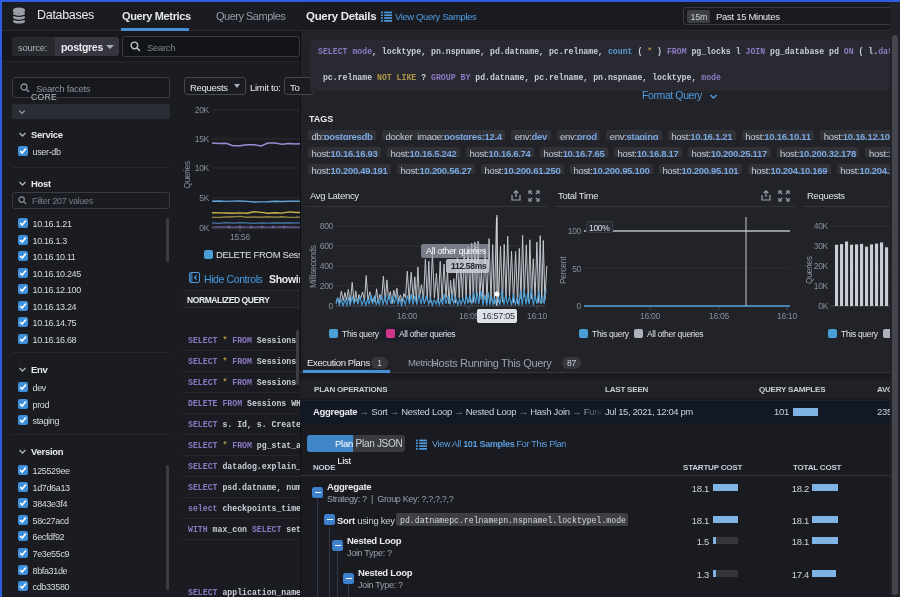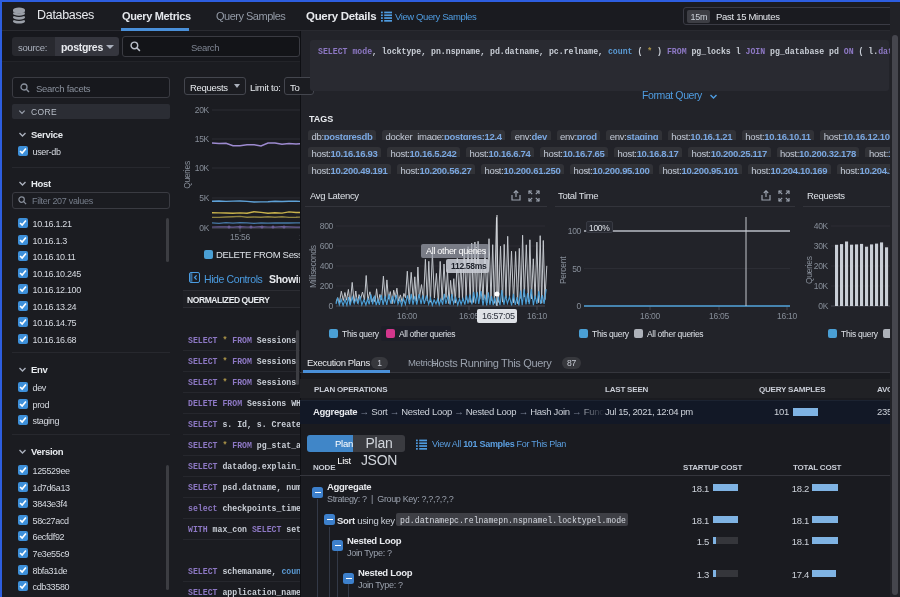--- a/index.html
+++ b/index.html
@@ -61,32 +61,32 @@
     <div class="ab" style="left:12px;top:37px;width:43px;height:19px;background:#28292f;border-radius:3px 0 0 3px;"></div>
     <div class="tx" style="left:18px;top:41.5px;font-size:9.5px;color:#aab0bc;">source:</div>
     <div class="ab" style="left:55px;top:37px;width:64px;height:19px;background:#35363e;border-radius:0 3px 3px 0;"></div>
     <div class="tx" style="left:61px;top:41px;font-size:10.5px;color:#e8eaee;font-weight:bold;">postgres</div>
     <div class="ab" style="left:106px;top:45px;width:0;height:0;border-left:4px solid transparent;border-right:4px solid transparent;border-top:4.5px solid #aab0bc;"></div>
     <div class="ab" style="left:122px;top:36px;width:178px;height:21px;background:#131418;border:1px solid #3a3b42;border-radius:3px;"></div>
     <svg class="ab" style="left:130px;top:41px;" width="11" height="11" viewBox="0 0 10 10">
       <circle cx="4" cy="4" r="3" fill="none" stroke="#b9bfc9" stroke-width="1.3"></circle>
       <line x1="6.3" y1="6.3" x2="9" y2="9" stroke="#b9bfc9" stroke-width="1.4"></line>
     </svg>
-    <div class="tx" style="left:147px;top:41.5px;font-size:9.5px;color:#7e8592;margin-left:44px;">Search</div>
+    <div class="tx" style="left:147px;top:41.5px;font-size:9.5px;color:#7e8592;">Search</div>
     <div class="ab" style="left:12px;top:77px;width:158px;height:21px;border:1px solid #3a3b42;border-radius:3px;background:#17181d;"></div>
     <svg class="ab" style="left:20px;top:82.5px;" width="10" height="10" viewBox="0 0 10 10">
       <circle cx="4" cy="4" r="3" fill="none" stroke="#8a919d" stroke-width="1.3"></circle>
       <line x1="6.3" y1="6.3" x2="9" y2="9" stroke="#8a919d" stroke-width="1.4"></line>
     </svg>
     <div class="tx" style="left:36px;top:82.5px;font-size:9.5px;color:#8a919d;">Search facets</div>
     <div class="ab" style="left:12px;top:104px;width:158px;height:15px;background:#2b2d34;border-radius:2px;"></div>
     <svg class="ab" style="left:18px;top:107.5px;" width="8" height="8" viewBox="0 0 9 9">
       <polyline points="1.5,3 4.5,6 7.5,3" fill="none" stroke="#9aa1ad" stroke-width="1.4"></polyline>
     </svg>
-    <div class="tx" style="left:31px;top:107px;font-size:8.5px;color:#b9bfc9;letter-spacing:0.4px;">CORE</div>
+    <div class="tx" style="left:31px;top:92px;font-size:8.5px;color:#b9bfc9;letter-spacing:0.4px;">CORE</div>
     <svg class="ab" style="left:18px;top:130px;" width="9" height="9" viewBox="0 0 9 9">
       <polyline points="1.5,3 4.5,6 7.5,3" fill="none" stroke="#aab0bc" stroke-width="1.4"></polyline>
     </svg>
     <div class="tx" style="left:31px;top:128.5px;font-size:9.5px;color:#e6e9ed;font-weight:bold;">Service</div>
     <div class="chk" style="left:18px;top:146px;">
       <svg width="10" height="10" viewBox="0 0 12 12" style="position:absolute;left:0;top:0;">
         <polyline points="2.5,6 5,8.5 9.5,3" fill="none" stroke="#fff" stroke-width="2"></polyline>
       </svg>
     </div>
     <div class="cbl" style="left:32.5px;top:147px;">user-db</div>
@@ -296,29 +296,27 @@
     </div>
     <div class="qrow" style="top:477px;">
       <span class="k">SELECT <i class="w">psd.datname, numb</i></span>
     </div>
     <div class="qrow" style="top:498px;">
       <span class="k">select <i class="w">checkpoints_timed</i></span>
     </div>
     <div class="qrow" style="top:519px;">
       <span class="k">WITH <i class="w">max_con</i> SELECT <i class="w">setti</i></span>
     </div>
-    <div class="qrow" style="top:561px;">
-      <span class="k">SELECT <i class="w">schemaname, <i class="b">coun</i></i></span>
-    </div>
     <div class="qrow" style="top:582px;">
       <span class="k">SELECT <i class="w">application_name,</i></span>
     </div>
     <div class="ab" style="left:296px;top:330px;width:3px;height:55px;background:#3c3d42;border-radius:2px;"></div>
     <div class="ab" style="left:310px;top:40px;width:579px;height:51px;background:#292a31;border-radius:3px;"></div>
     <div class="tx mono sqll" style="left:318px;top:46.5px;"><i class="k">SELECT mode</i><i class="w">, locktype, pn.nspname, pd.datname, pc.relname, </i><i class="b">count</i><i class="w"> ( </i><i class="y">*</i><i class="w"> ) </i><i class="k">FROM</i><i class="w"> pg_locks l </i><i class="k">JOIN</i><i class="w"> pg_database pd </i><i class="k">ON</i><i class="w"> ( l.</i><i class="k">database</i></div>
+    <div class="tx mono sqll" style="left:318px;top:72.5px;"><i class="w">&nbsp;pc.relname </i><i class="y">NOT LIKE</i><i class="w"> ? </i><i class="k">GROUP BY</i><i class="w"> pd.datname, pc.relname, pn.nspname, locktype, </i><i class="k">mode</i></div>
     <div class="tx" style="left:642px;top:89px;font-size:10.5px;color:#4f9ce0;letter-spacing:-0.4px;">Format Query</div>
     <svg class="ab" style="left:709px;top:91.5px;" width="9" height="9" viewBox="0 0 9 9">
       <polyline points="1.5,3 4.5,6 7.5,3" fill="none" stroke="#4f9ce0" stroke-width="1.4"></polyline>
     </svg>
     <div class="tx" style="left:309px;top:113.5px;font-size:9px;color:#e8eaee;font-weight:bold;letter-spacing:0px;">TAGS</div>
     <div class="ab" style="left:308px;top:126px;width:582px;height:14px;overflow:hidden;white-space:nowrap;"><span class="pill">db:<b>postgresdb</b></span><span class="pill">docker_image:<b>postgres:12.4</b></span><span class="pill">env:<b>dev</b></span><span class="pill">env:<b>prod</b></span><span class="pill">env:<b>staging</b></span><span class="pill">host:<b>10.16.1.21</b></span><span class="pill">host:<b>10.16.10.11</b></span><span class="pill">host:<b>10.16.12.100</b></span><span class="pill">host:</span></div>
     <div class="ab" style="left:308px;top:143px;width:582px;height:14px;overflow:hidden;white-space:nowrap;"><span class="pill">host:<b>10.16.16.93</b></span><span class="pill">host:<b>10.16.5.242</b></span><span class="pill">host:<b>10.16.6.74</b></span><span class="pill">host:<b>10.16.7.65</b></span><span class="pill">host:<b>10.16.8.17</b></span><span class="pill">host:<b>10.200.25.117</b></span><span class="pill">host:<b>10.200.32.178</b></span><span class="pill">host:<b>10.200.32.181</b></span></div>
     <div class="ab" style="left:308px;top:160px;width:582px;height:14px;overflow:hidden;white-space:nowrap;"><span class="pill">host:<b>10.200.49.191</b></span><span class="pill">host:<b>10.200.56.27</b></span><span class="pill">host:<b>10.200.61.250</b></span><span class="pill">host:<b>10.200.95.100</b></span><span class="pill">host:<b>10.200.95.101</b></span><span class="pill">host:<b>10.204.10.169</b></span><span class="pill">host:<b>10.204.10.200</b></span></div>
     <div class="tx" style="left:310px;top:189.5px;font-size:9.5px;color:#dde1e7;">Avg Latency</div>
     <svg class="ab" style="left:510px;top:190px;" width="12" height="12" viewBox="0 0 12 12">
@@ -466,21 +464,21 @@
     <div class="hdrcell" style="left:759px;top:385px;">QUERY SAMPLES</div>
     <div class="hdrcell" style="left:877px;top:385px;">AVG</div>
     <div class="ab" style="left:300px;top:400px;width:597px;height:24px;background:#121826;border-top:1px solid #1c2331;"></div>
     <div class="ab" style="left:313px;top:406px;width:297px;height:13px;overflow:hidden;font-size:9.5px;color:#ccd1d9;white-space:nowrap;"><b style="color:#e8eaee;">Aggregate</b><span style="color:#7a8294;"> → </span>Sort<span style="color:#7a8294;"> → </span>Nested Loop<span style="color:#7a8294;"> → </span>Nested Loop<span style="color:#7a8294;"> → </span>Hash Join<span style="color:#7a8294;"> → </span>Functio</div>
     <div class="ab" style="left:575px;top:405px;width:35px;height:15px;background:linear-gradient(90deg,rgba(18,24,38,0),#121826 85%);"></div>
     <div class="tx" style="left:605px;top:406px;font-size:9.5px;color:#ccd1d9;letter-spacing:-0.4px;">Jul 15, 2021, 12:04 pm</div>
     <div class="tx" style="left:789px;top:406px;font-size:9.5px;color:#ccd1d9;transform:translateX(-100%);">101</div>
     <div class="ab" style="left:793px;top:407.5px;width:25px;height:8px;background:#7fb3e3;"></div>
     <div class="tx" style="left:877px;top:406px;font-size:9.5px;color:#ccd1d9;">235 ms</div>
     <div class="ab" style="left:307px;top:435px;width:46px;height:17px;background:#4086c8;border-radius:3px 0 0 3px;text-align:center;font-size:9.5px;color:#fff;line-height:17px;letter-spacing:-0.3px;padding-left:28px;">Plan List</div>
-    <div class="ab" style="left:353px;top:435px;width:52px;height:17px;background:#3a3b40;border-radius:0 3px 3px 0;text-align:center;font-size:14px;color:#d0d4da;line-height:17px;letter-spacing:-0.3px;">Plan JSON</div>
+    <div class="ab" style="left:353px;top:435px;width:52px;height:17px;background:#3a3b40;border-radius:0 3px 3px 0;text-align:center;font-size:10px;color:#d0d4da;line-height:17px;letter-spacing:-0.3px;">Plan JSON</div>
     <svg class="ab" style="left:416px;top:439px;" width="11" height="11" viewBox="0 0 11 11">
 <g fill="#4f9ce0">
         <rect x="0" y="0.6" width="1.8" height="1.7"></rect>
         <rect x="3.2" y="0.6" width="7.8" height="1.7"></rect>
 <rect x="0" y="3.4" width="1.8" height="1.7"></rect>
         <rect x="3.2" y="3.4" width="7.8" height="1.7"></rect>
 <rect x="0" y="6.2" width="1.8" height="1.7"></rect>
         <rect x="3.2" y="6.2" width="7.8" height="1.7"></rect>
 <rect x="0" y="9" width="1.8" height="1.7"></rect>
         <rect x="3.2" y="9" width="7.8" height="1.7"></rect>

